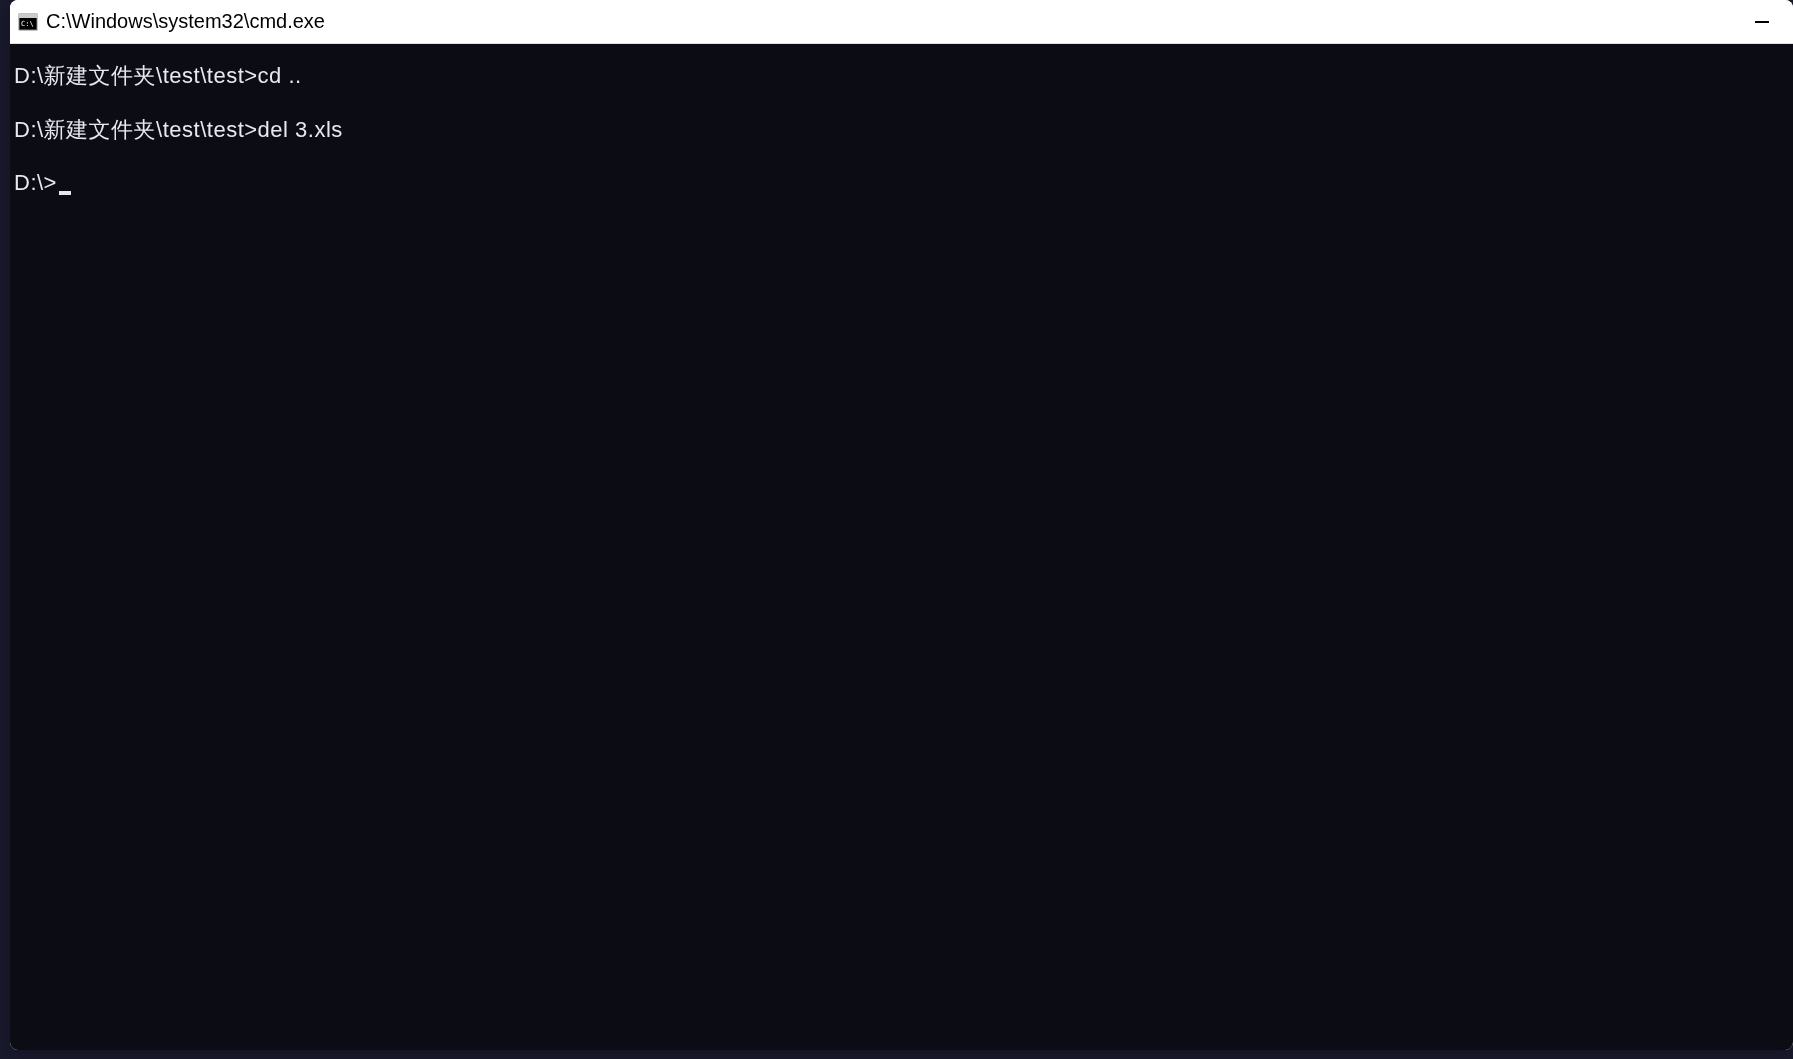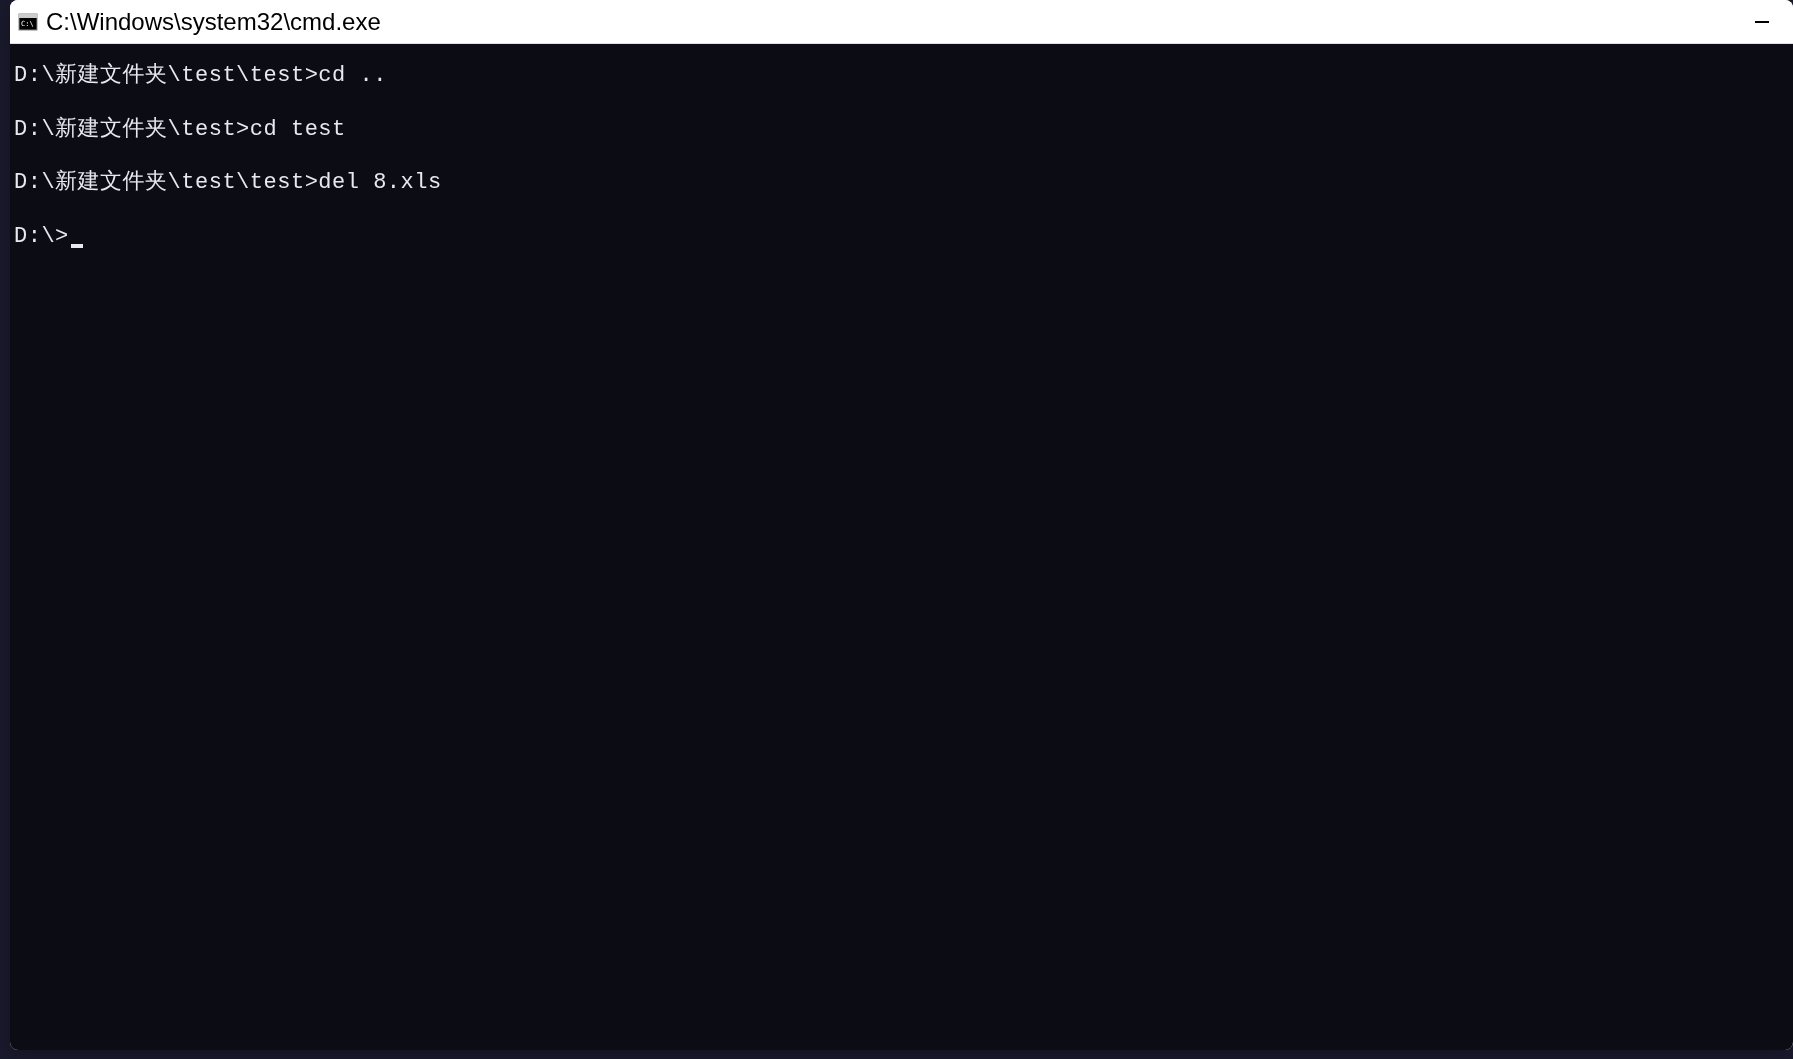--- a/index.html
+++ b/index.html
@@ -43,21 +43,21 @@
       align-items: center;
       justify-content: center;
     }
     .titlebar-icon svg {
       width: 20px;
       height: 20px;
     }
     .titlebar-text {
       flex: 1;
       font-family: 'Segoe UI', Arial, sans-serif;
-      font-size: 24px;
+      font-size: 20px;
       color: #000000;
     }
     .titlebar-controls {
       display: flex;
       align-items: center;
     }
     .titlebar-btn {
       width: 46px;
       height: 32px;
       display: flex;
@@ -70,21 +70,21 @@
       height: 2px;
       background: #000000;
     }
     .terminal {
       flex: 1;
       background: #0c0c14;
       padding: 18px 4px 4px 4px;
       color: #e8e8f0;
       font-size: 22px;
       line-height: 1.25;
-      font-family: Liberation Mono, monospace;
+      font-family: Liberation Sans, sans-serif;
       overflow: hidden;
       letter-spacing: 0.5px;
     }
     .term-block {
       margin-bottom: 26px;
       white-space: pre;
     }
     .cursor {
       display: inline-block;
       width: 12px;
@@ -115,22 +115,21 @@
       <div class="titlebar-btn">
         <div class="minimize-line"></div>
       </div>
     </div>
   </div>
   <div class="terminal">
 
     <div class="term-block"><span class="prompt-line">D:\新建文件夹\test\test&gt;</span><span>cd ..</span></div>
 
 
-    <div class="term-block"><span class="prompt-line">D:\新建文件夹\test&gt;</span><span>cd test</span></div>
 
-    <div class="term-block"><span class="prompt-line">D:\新建文件夹\test\test&gt;</span><span>del 8.xls</span></div>
+    <div class="term-block"><span class="prompt-line">D:\新建文件夹\test\test&gt;</span><span>del 3.xls</span></div>
 
 
 
     <div class="term-block"><span class="prompt-line">D:\&gt;</span><span class="cursor"></span></div>
 
   </div>
 </div>
 
 </body></html>

